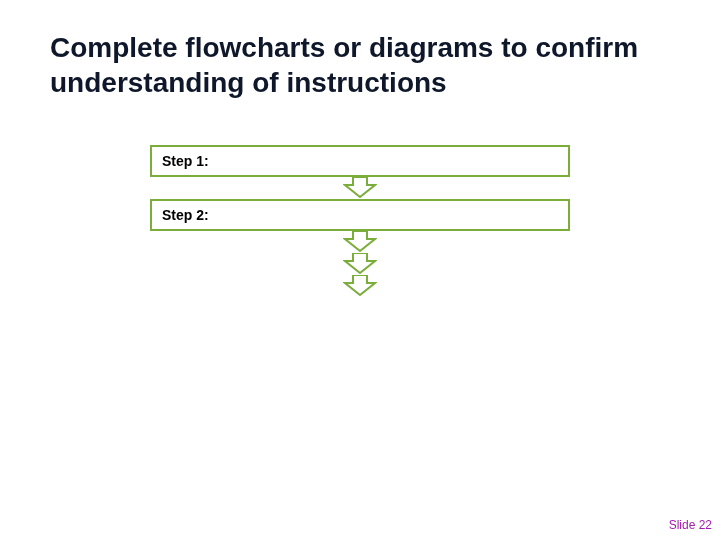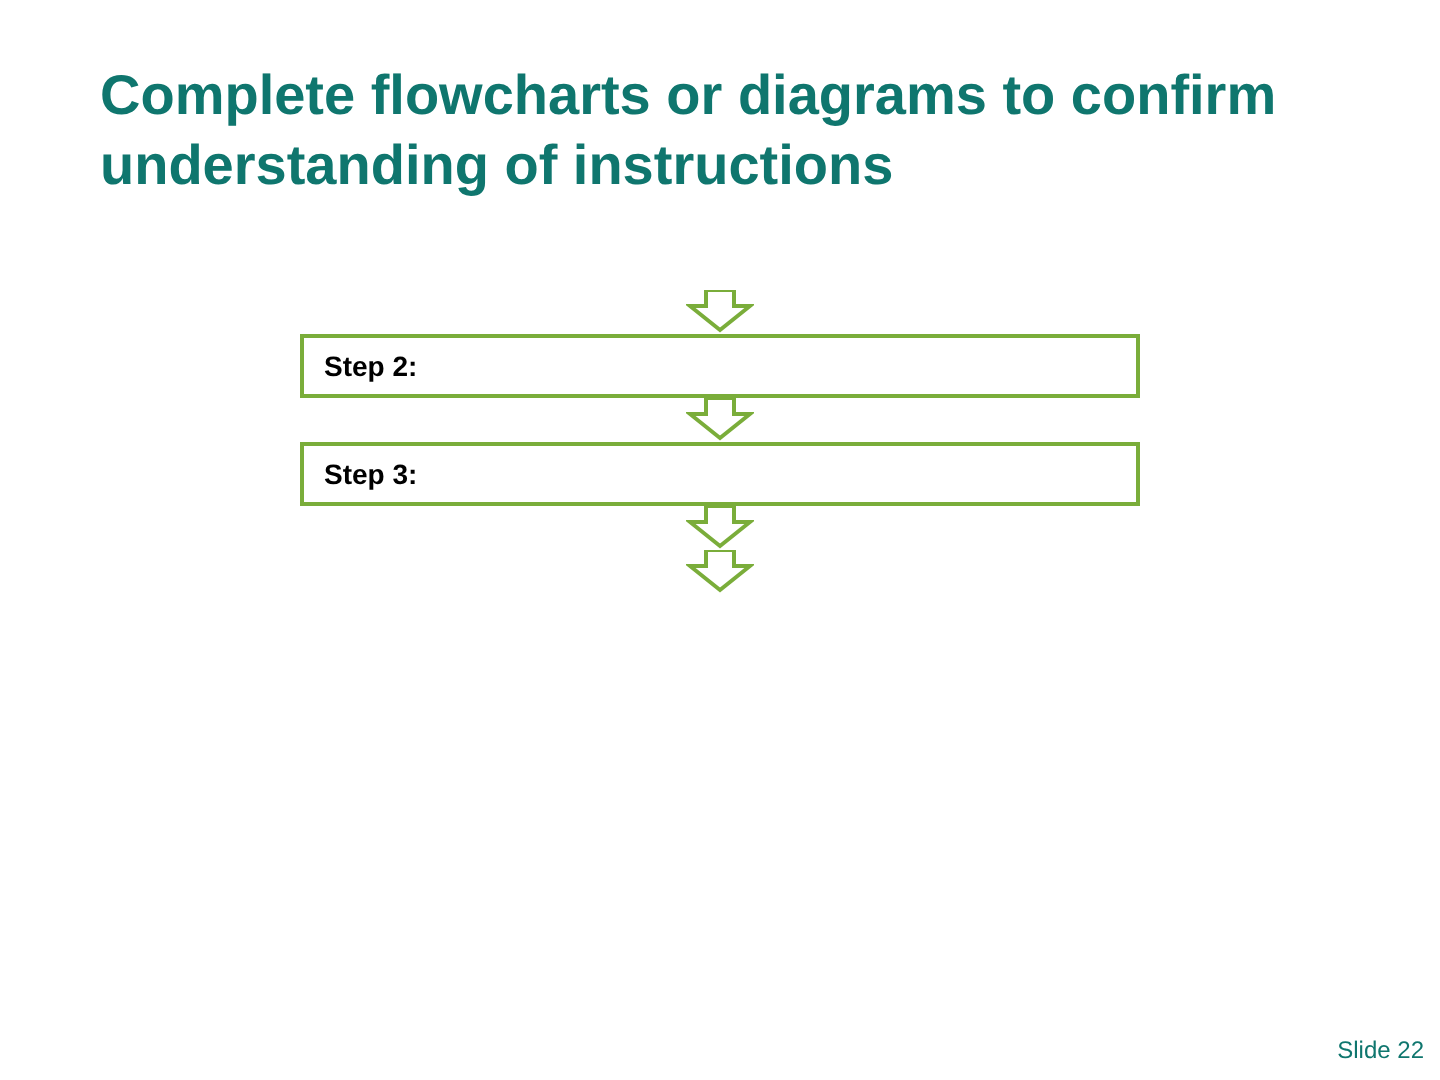--- a/index.html
+++ b/index.html
@@ -12,21 +12,21 @@
     position: relative;
     overflow: hidden;
   }
   .title {
     position: absolute;
     left: 50px;
     top: 30px;
     width: 600px;
     font-size: 28px;
     font-weight: bold;
-    color: #0f766e;
+    color: #0f172a;
     line-height: 1.25;
   }
   .flow {
     position: absolute;
     left: 150px;
     top: 145px;
     width: 420px;
   }
   .step-box {
     border: 2px solid #7aad3a;
@@ -44,48 +44,48 @@
   .arrow-wrap {
     display: flex;
     justify-content: center;
     height: 22px;
   }
   .footer {
     position: absolute;
     right: 8px;
     bottom: 8px;
     font-size: 12px;
-    color: #0f766e;
+    color: #a21caf;
   }
 </style>
 </head>
 <body>
 
 <div class="title">Complete flowcharts or diagrams to confirm understanding of instructions</div>
 
 <div class="flow">
 
+  <div class="step-box">
+    <span>Step 1:</span>
+  </div>
   <div class="arrow-wrap">
     <svg width="34" height="22" viewBox="0 0 34 22">
       <path d="M10 0 L10 8 L2 8 L17 20 L32 8 L24 8 L24 0 Z" fill="#ffffff" stroke="#7aad3a" stroke-width="2"></path>
     </svg>
   </div>
 
   <div class="step-box">
     <span>Step 2:</span>
   </div>
   <div class="arrow-wrap">
     <svg width="34" height="22" viewBox="0 0 34 22">
       <path d="M10 0 L10 8 L2 8 L17 20 L32 8 L24 8 L24 0 Z" fill="#ffffff" stroke="#7aad3a" stroke-width="2"></path>
     </svg>
   </div>
 
-  <div class="step-box">
-    <span>Step 3:</span>
-  </div>
   <div class="arrow-wrap">
     <svg width="34" height="22" viewBox="0 0 34 22">
       <path d="M10 0 L10 8 L2 8 L17 20 L32 8 L24 8 L24 0 Z" fill="#ffffff" stroke="#7aad3a" stroke-width="2"></path>
     </svg>
   </div>
 
   <div class="arrow-wrap">
     <svg width="34" height="22" viewBox="0 0 34 22">
       <path d="M10 0 L10 8 L2 8 L17 20 L32 8 L24 8 L24 0 Z" fill="#ffffff" stroke="#7aad3a" stroke-width="2"></path>
     </svg>

